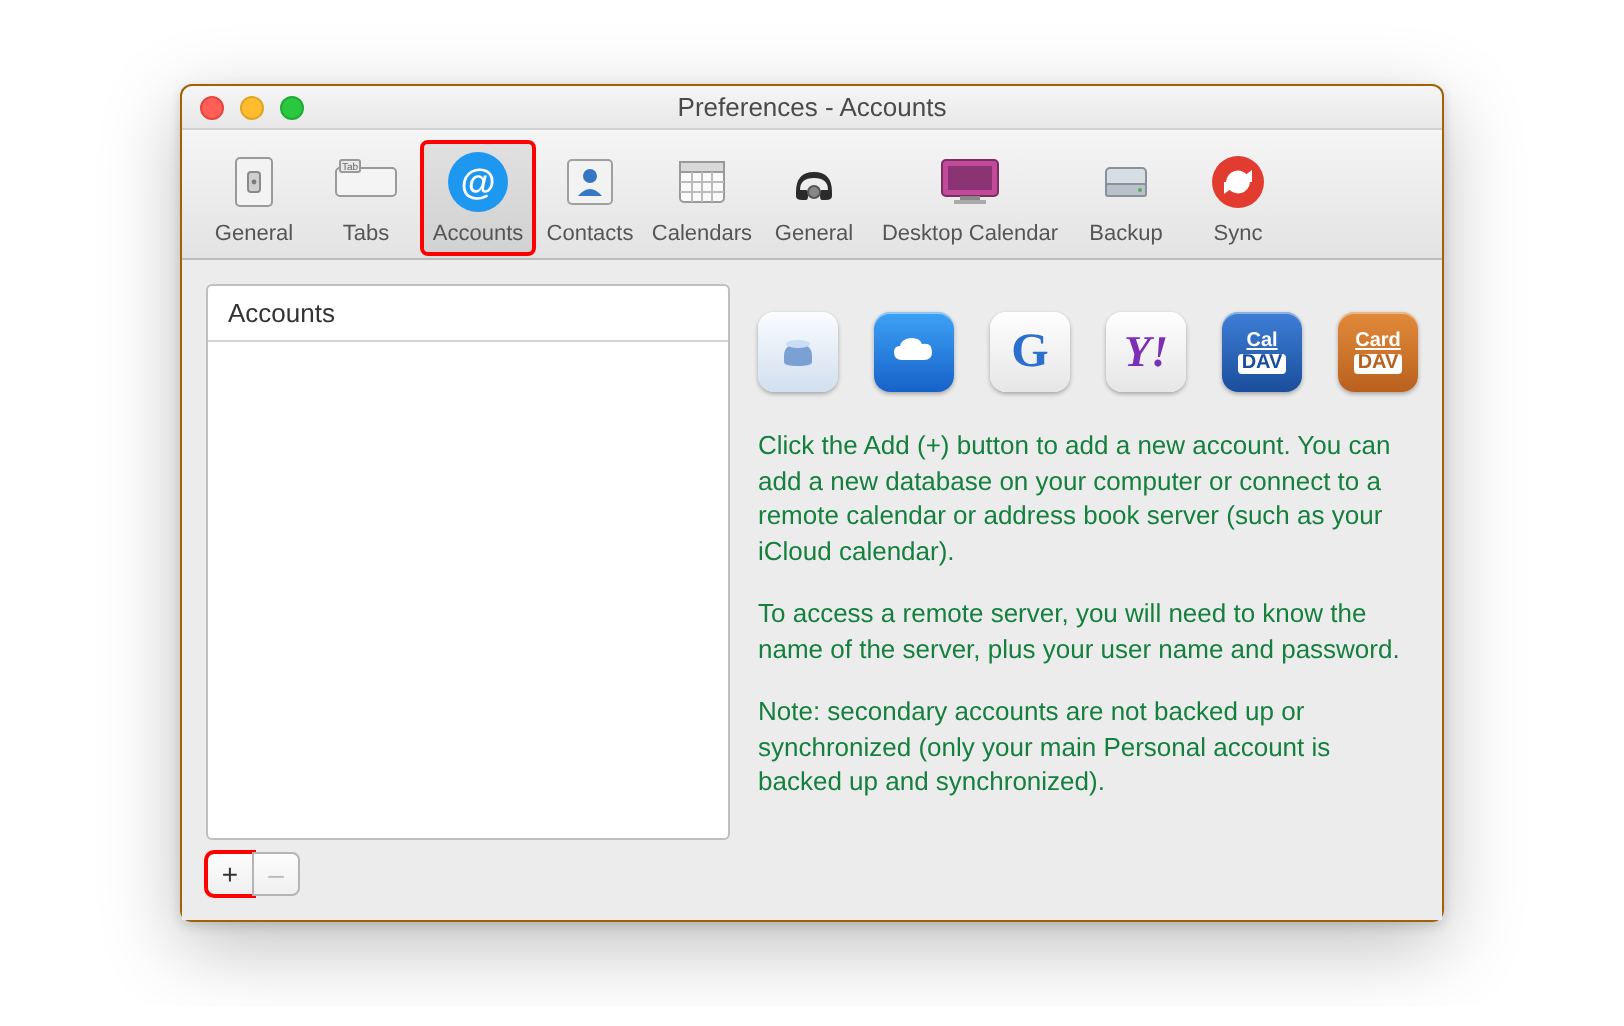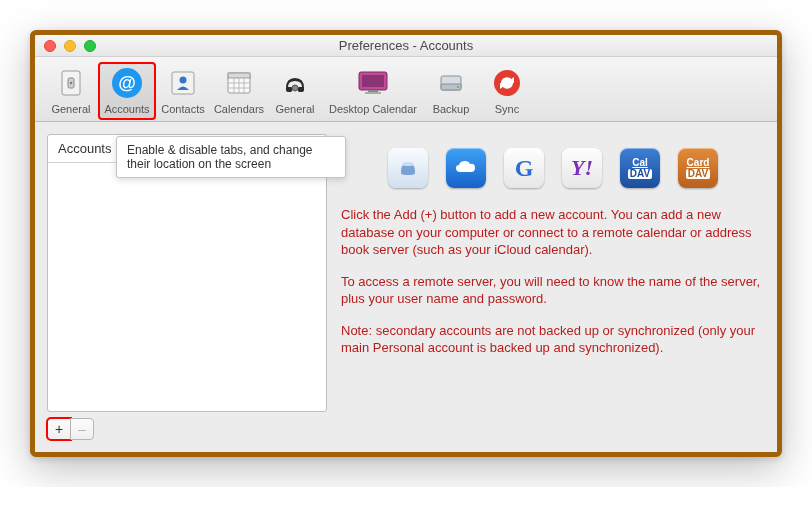--- a/index.html
+++ b/index.html
@@ -5,24 +5,24 @@
   * { box-sizing: border-box; }
   body {
     margin: 0;
     padding: 30px;
     background: #fff;
     font-family: -apple-system, "Helvetica Neue", Arial, sans-serif;
     font-size: 13px;
     color: #333;
   }
   .window {
-    width: 752px;
-    margin: 0 auto;
+    width: 632px;
+    margin: 12px auto;
     background: #ececec;
-    border: 5px solid #a16207;
+    border: 1px solid #a16207;
     border-radius: 6px;
     box-shadow: 0 12px 40px rgba(0,0,0,0.25), 0 2px 6px rgba(0,0,0,0.15);
     overflow: visible;
     position: relative;
   }
   .titlebar {
     height: 22px;
     background: linear-gradient(#f6f6f6,#e7e7e7);
     border-bottom: 1px solid #d0d0d0;
     border-radius: 6px 6px 0 0;
@@ -142,21 +142,21 @@
     justify-content:center;
     padding: 14px 0 18px 0;
   }
   .svc {
     width:40px; height:40px; border-radius:8px;
     display:flex; align-items:center; justify-content:center;
     box-shadow: 0 1px 2px rgba(0,0,0,0.3), inset 0 1px 0 rgba(255,255,255,0.4);
     font-weight:bold;
     color:#fff;
   }
-  .info-text p { margin:0 0 14px 0; font-size:13px; color:#b91c1c; line-height:1.35; }
+  .info-text p { margin:0 0 14px 0; font-size:13px; color:#15803d; line-height:1.35; }
   .dav-lines { font-size:10px; line-height:1; text-align:center;text-decoration:underline; }
 </style>
 </head>
 <body>
 
 <div class="window">
 
   <div class="titlebar">
     <div class="traffic">
       <div class="dot red"></div>
@@ -172,20 +172,30 @@
       <div class="icon-wrap">
         <svg width="30" height="30" viewBox="0 0 30 30">
           <rect x="6" y="3" width="18" height="24" rx="2" fill="#f3f3f3" stroke="#9a9a9a"></rect>
           <rect x="12" y="10" width="6" height="10" rx="1.5" fill="#cfcfcf" stroke="#8a8a8a"></rect>
           <circle cx="15" cy="15" r="1.2" fill="#7a7a7a"></circle>
         </svg>
       </div>
       <div class="tlabel">General</div>
     </div>
 
+    <div class="tool-item">
+      <div class="icon-wrap">
+        <svg width="34" height="30" viewBox="0 0 34 30">
+          <rect x="2" y="8" width="30" height="14" rx="2" fill="#f4f4f4" stroke="#9a9a9a"></rect>
+          <rect x="4" y="4" width="10" height="6" rx="1" fill="#e8e8e8" stroke="#9a9a9a"></rect>
+          <text x="9" y="9" font-size="5" text-anchor="middle" fill="#666">Tab</text>
+        </svg>
+      </div>
+      <div class="tlabel">Tabs</div>
+    </div>
 
     <div class="tool-item selected hl-red">
       <div class="icon-wrap">
         <svg width="34" height="34" viewBox="0 0 34 34">
           <circle cx="17" cy="17" r="15" fill="#1e97f0"></circle>
           <text x="17" y="23" font-size="18" font-weight="bold" text-anchor="middle" fill="#fff">@</text>
         </svg>
       </div>
       <div class="tlabel">Accounts</div>
     </div>
@@ -263,21 +273,20 @@
     </div>
 
   </div>
 
   <div class="content">
 
     <div class="left-panel">
       <div class="list-box">
         <div class="list-header">Accounts</div>
         <div class="list-body"></div>
-        <div class="tooltip">Enable &amp; disable tabs, and change their location on the screen</div>
       </div>
       <div class="list-controls">
         <div class="ctl-btn hl-red">
           <span>+</span>
         </div>
         <div class="ctl-btn disabled">
           <span>–</span>
         </div>
       </div>
     </div>

